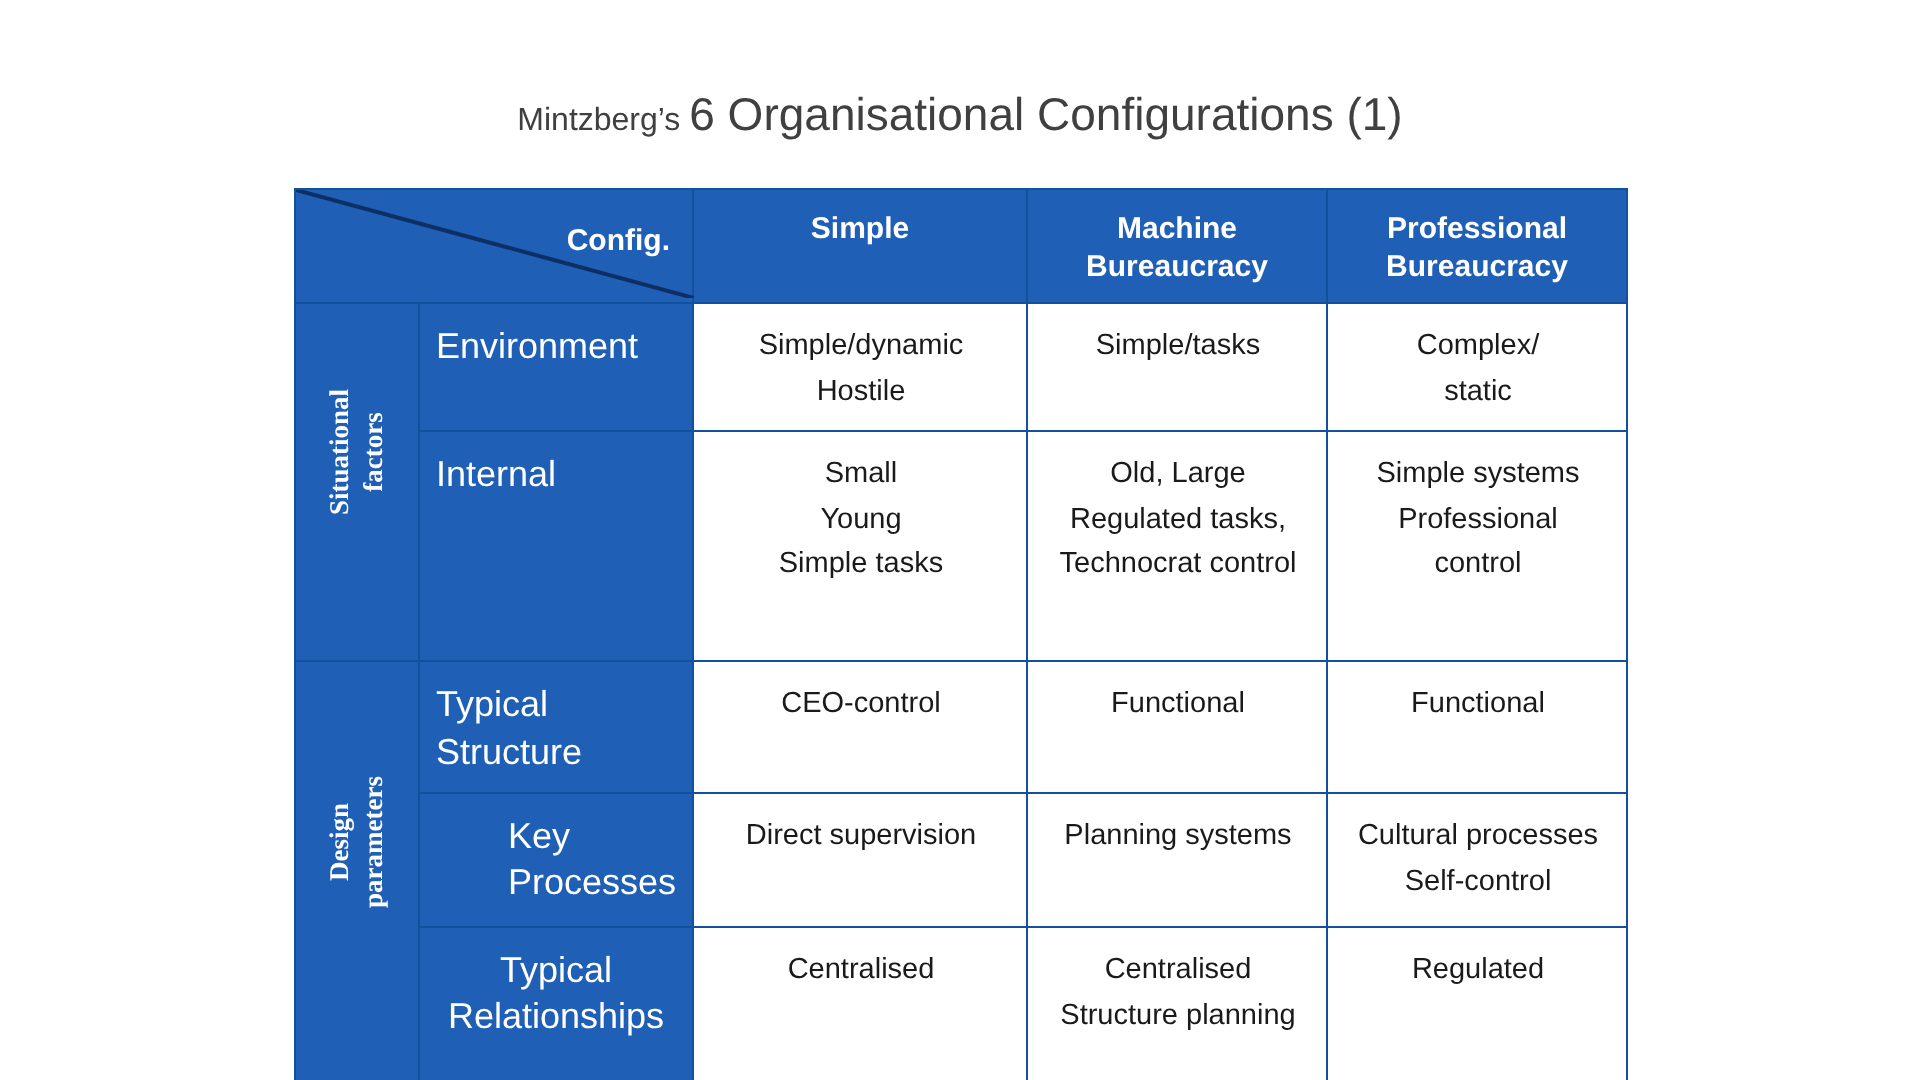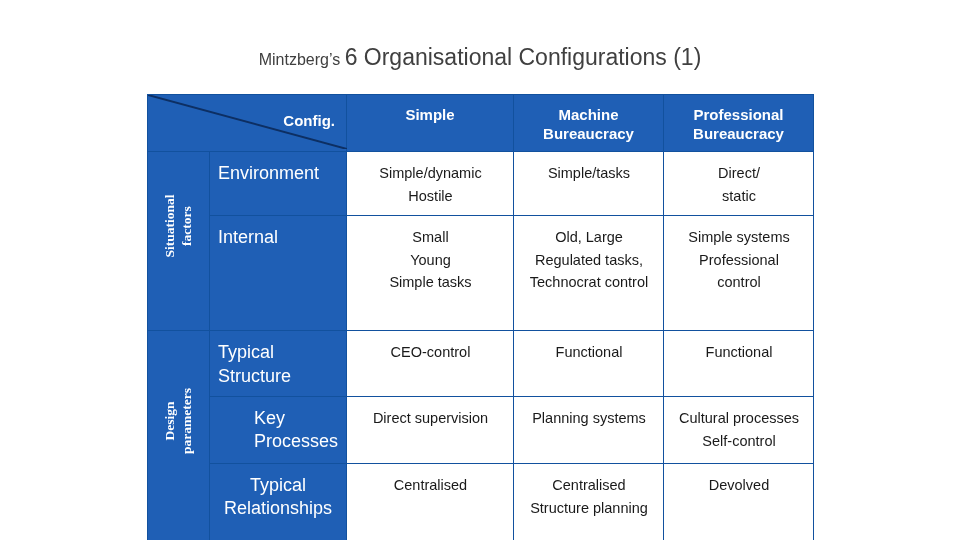--- a/index.html
+++ b/index.html
@@ -197,21 +197,21 @@
                 <div>Hostile</div>
             </div>
           </td>
           <td>
             <div class="cell">
               <div>Simple/tasks</div>
             </div>
           </td>
           <td>
             <div class="cell">
-              <div>Direct/</div>
+              <div>Complex/</div>
                 <div>static</div>
             </div>
           </td>
         </tr>
 
         <tr>
           <td class="blue">
             <div class="rowlabel" style="height:96px;">Internal</div>
           </td>
           <td>
@@ -301,21 +301,21 @@
             </div>
           </td>
           <td>
             <div class="cell">
               <div>Centralised</div>
                 <div>Structure planning</div>
             </div>
           </td>
           <td>
             <div class="cell">
-              <div>Devolved</div>
+              <div>Regulated</div>
             </div>
           </td>
         </tr>
 
       </tbody>
     </table>
   </div>
 
 </div>
 

